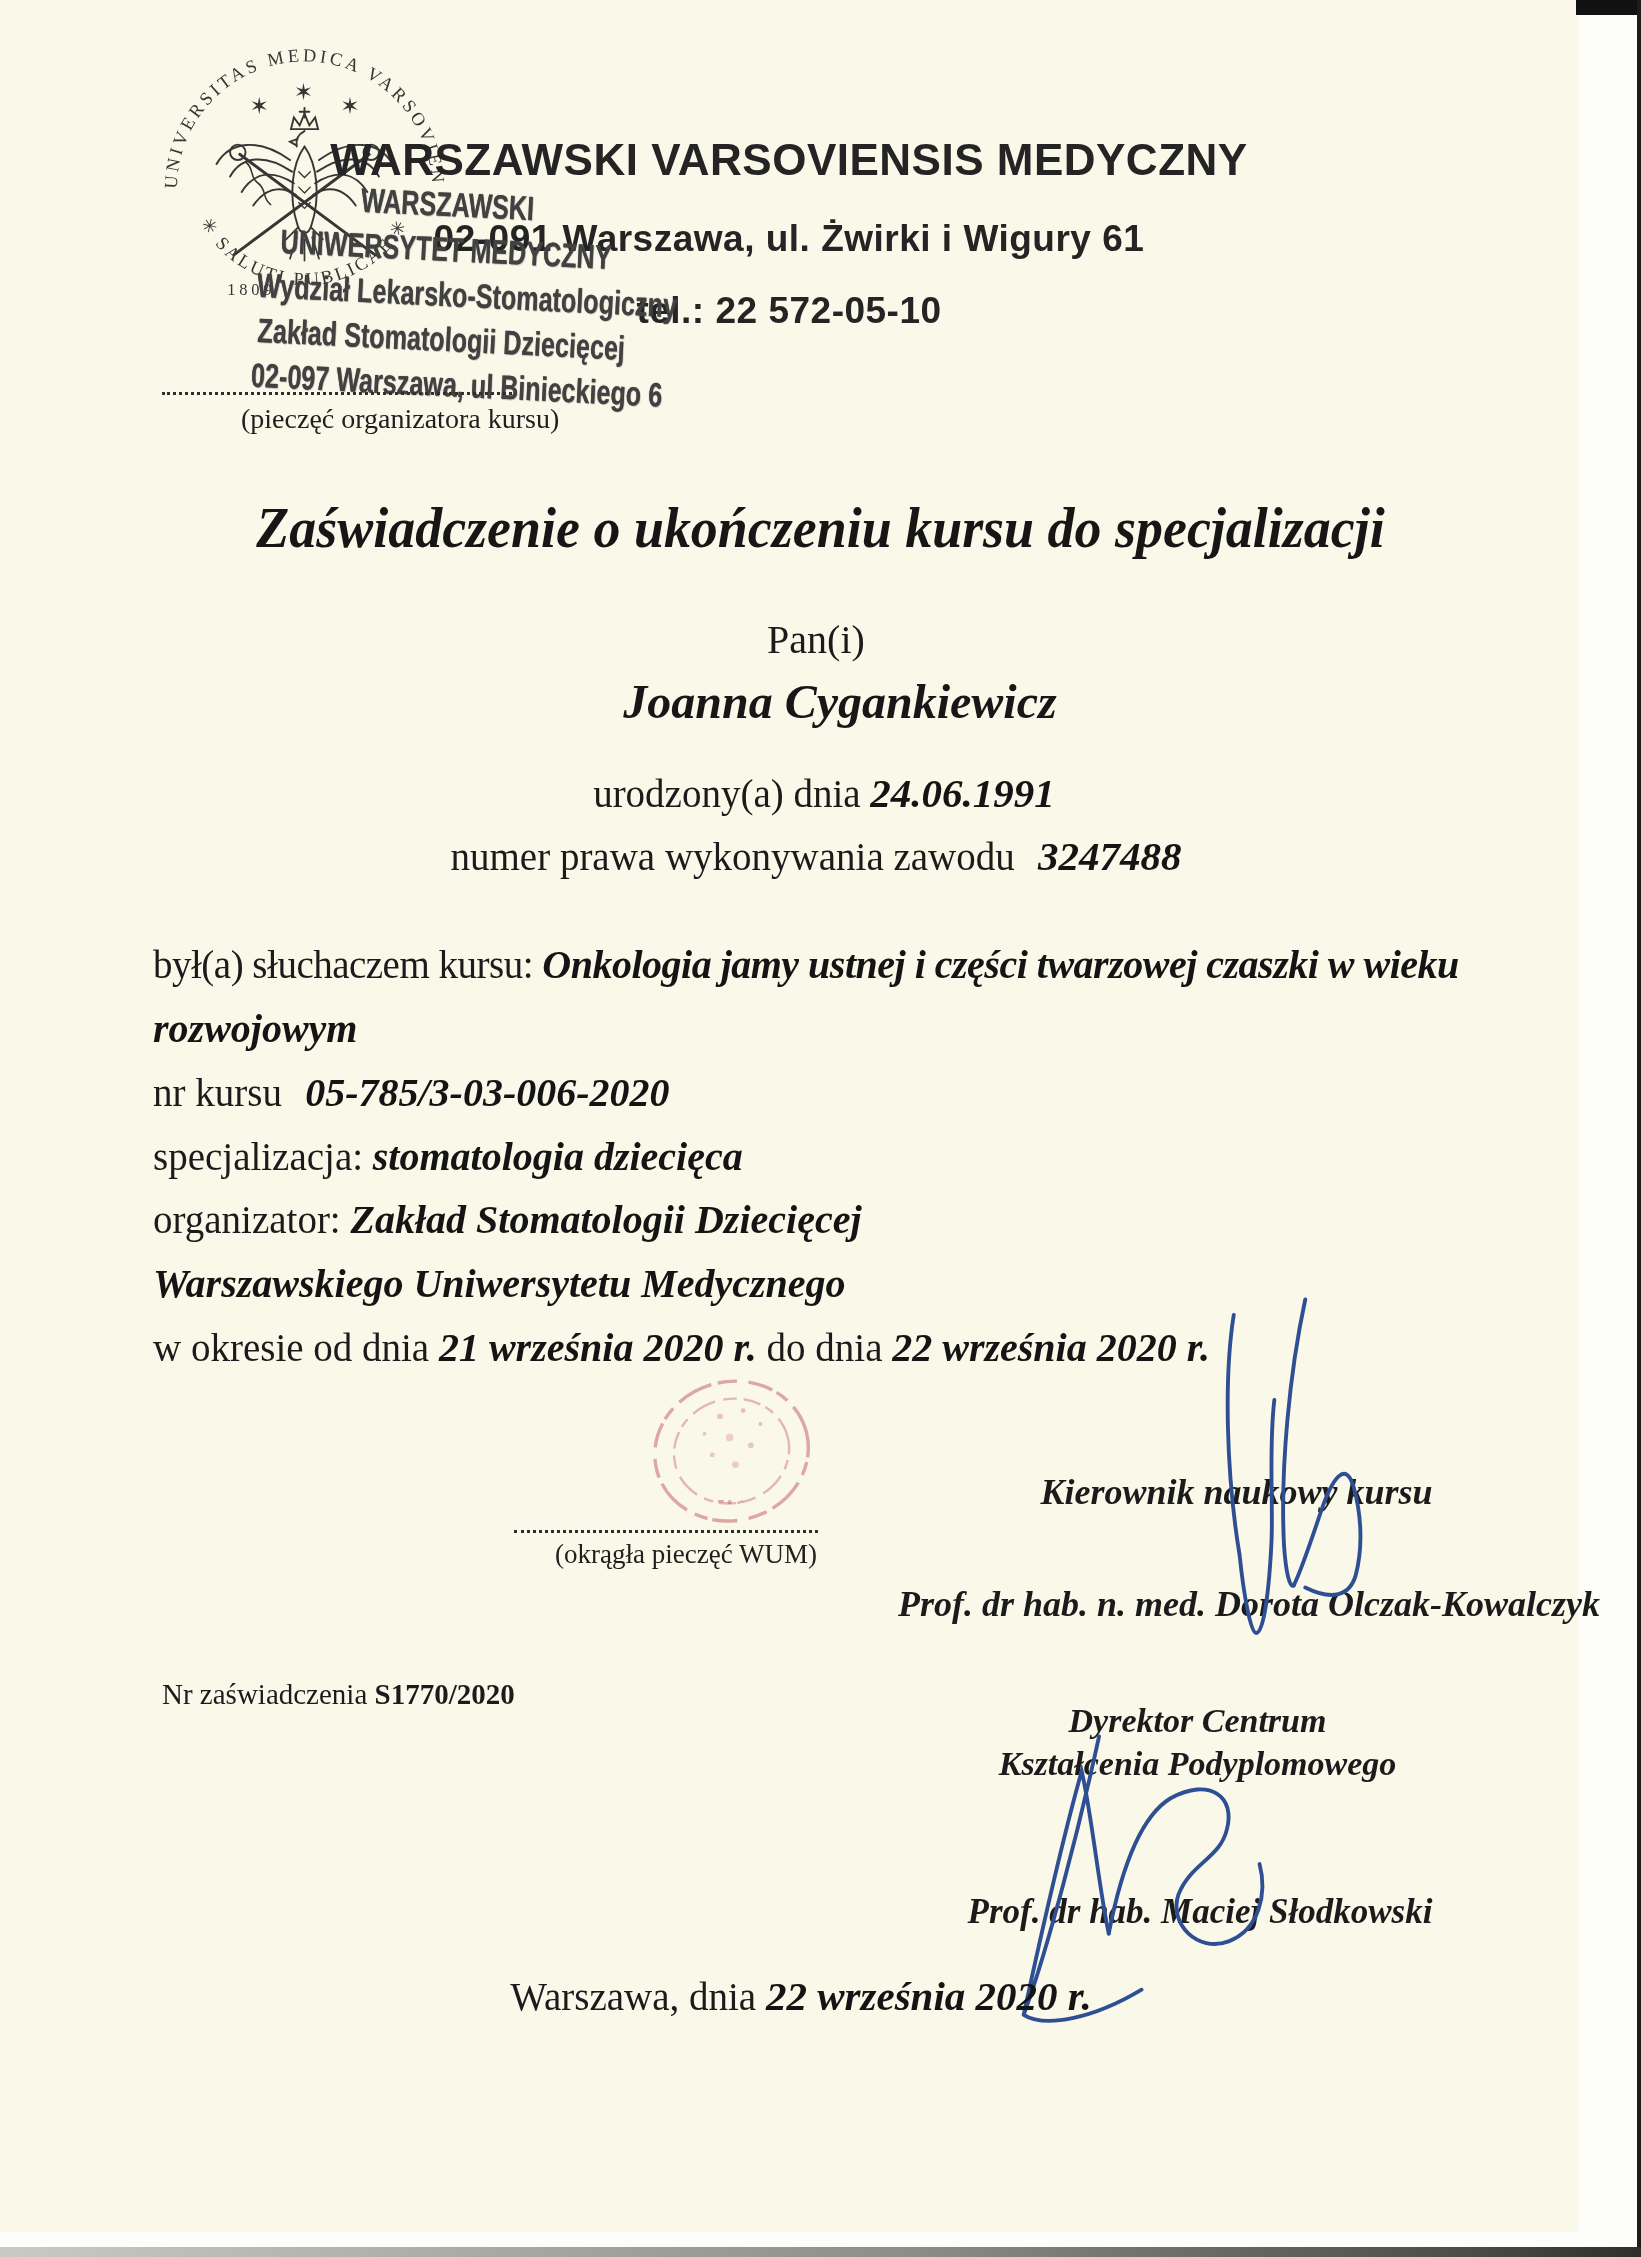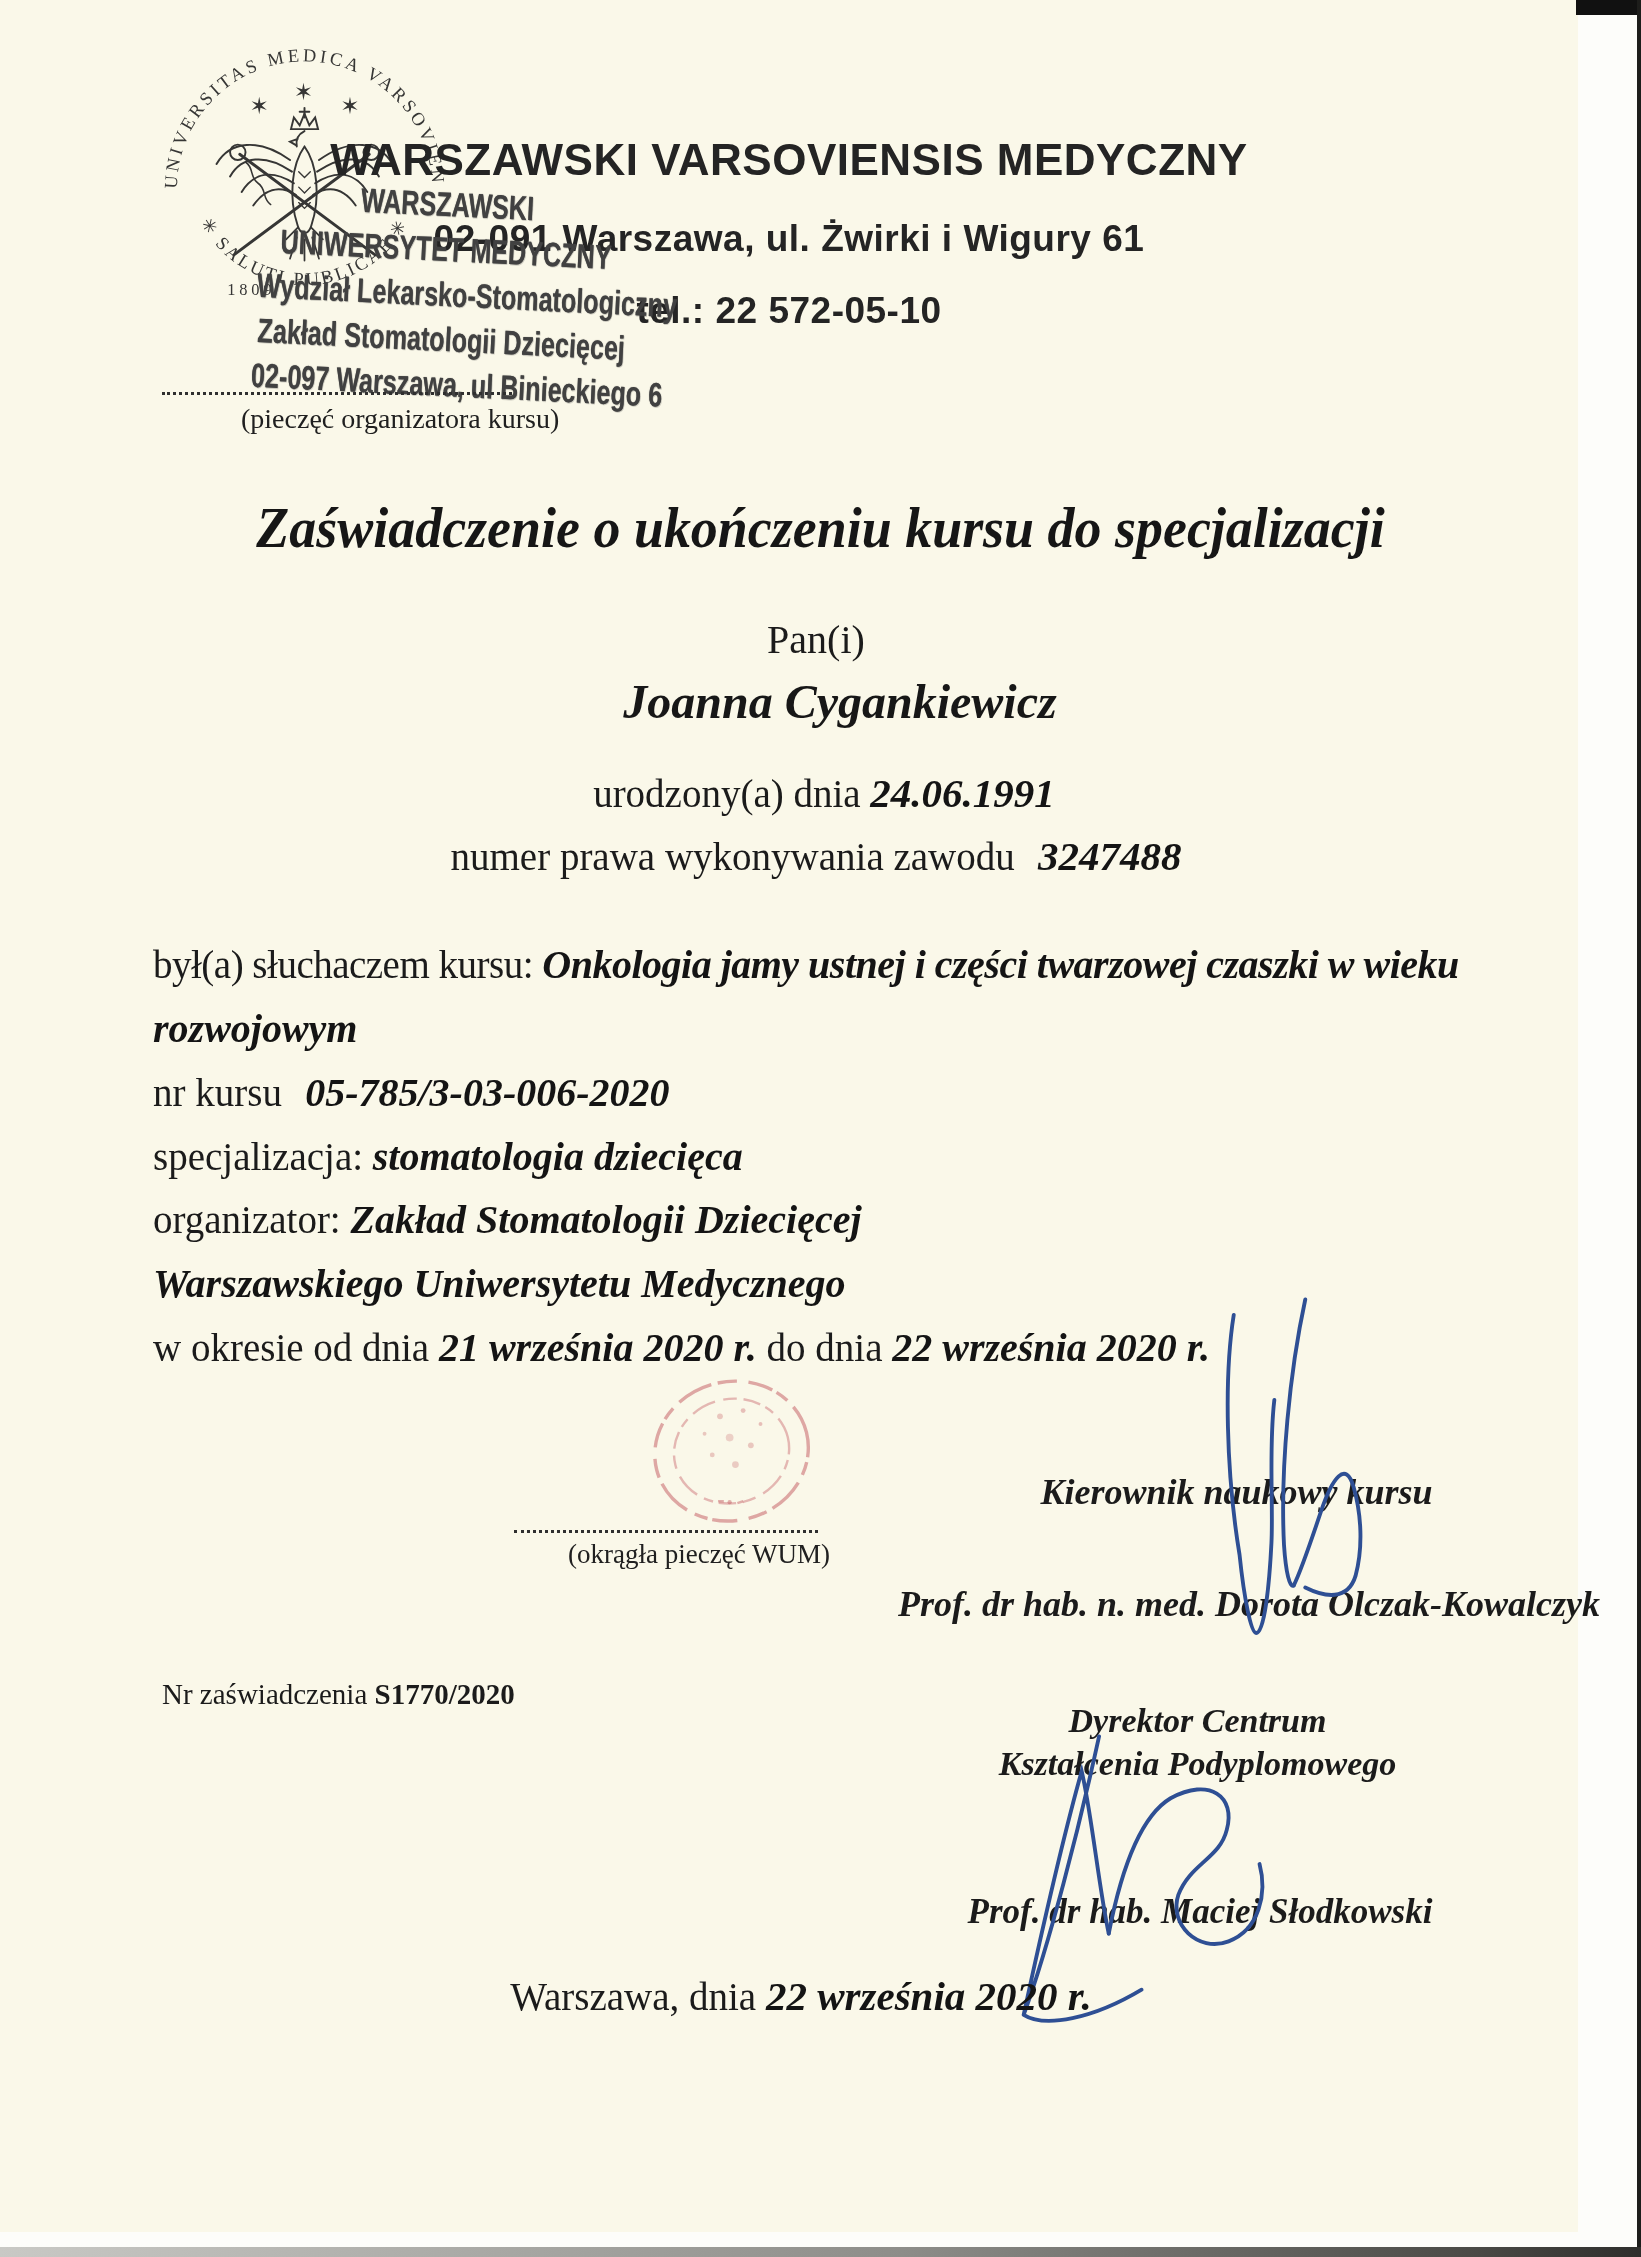--- a/index.html
+++ b/index.html
@@ -49,21 +49,21 @@
   .y1{top:941px;letter-spacing:-0.5px;}
   .y2{top:1005px;}
   .y3{top:1069px;}
   .y4{top:1133px;}
   .y5{top:1196px;}
   .y6{top:1260px;}
   .y7{top:1324px;}
   .gap{margin-left:13.5px;}
   
   .dotted2{left:514px;top:1511px;width:304px;height:19.3px;border-bottom:3.9px dotted #2f2f2f;}
-  .cap2{left:554px;width:290px;top:1539px;font-size:27px;color:#202020;}
+  .cap2{left:541px;width:290px;top:1539px;font-size:27px;color:#202020;}
   
   .k-title{left:966px;width:541px;top:1471px;font-size:36px;}
   .k-name{left:898px;top:1583px;font-size:36px;}
   .cd-title{left:966px;width:463px;top:1699px;font-size:34px;line-height:43px;white-space:normal;}
   .cd-name{left:956px;width:488px;top:1892px;font-size:35px;}
   .cert-no{left:162px;top:1678px;font-size:29px;}
   .cert-no b{font-weight:bold;}
   .footer-line{left:463px;width:676px;top:1972px;font-size:39px;}
   
   .scan-strip-right{left:1578px;top:0;width:64px;height:2257px;background:#fdfdfa;}

